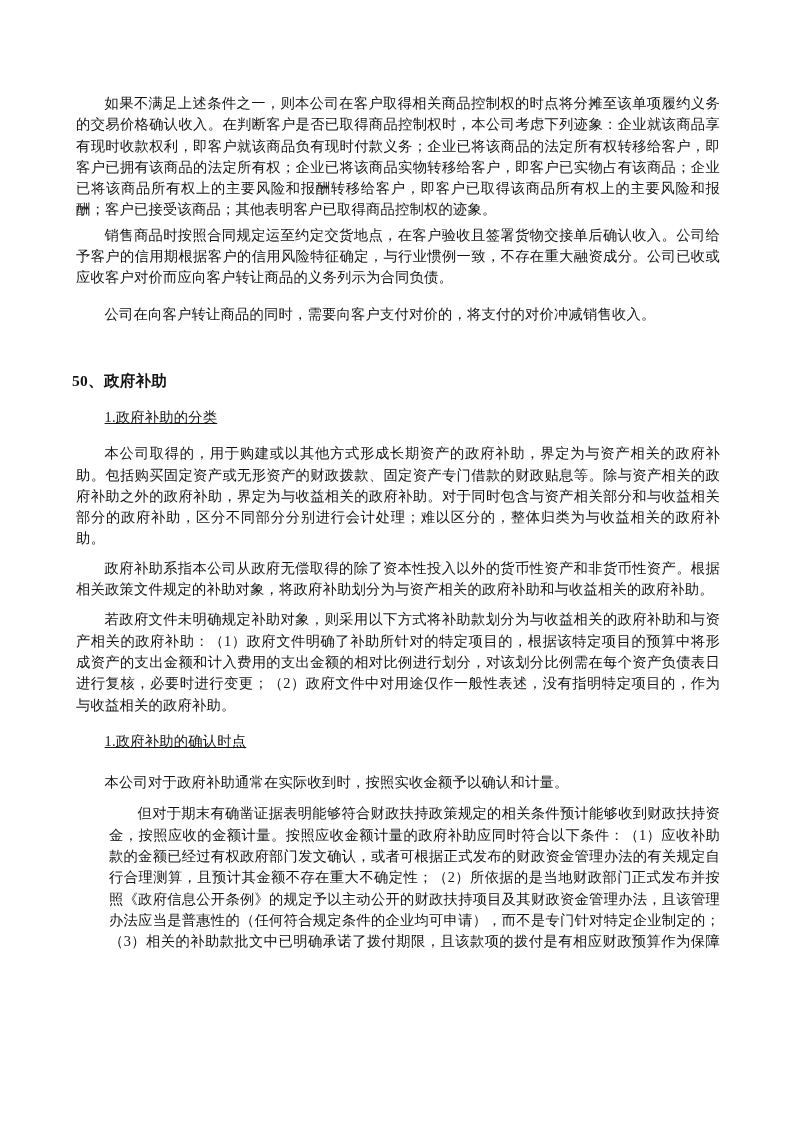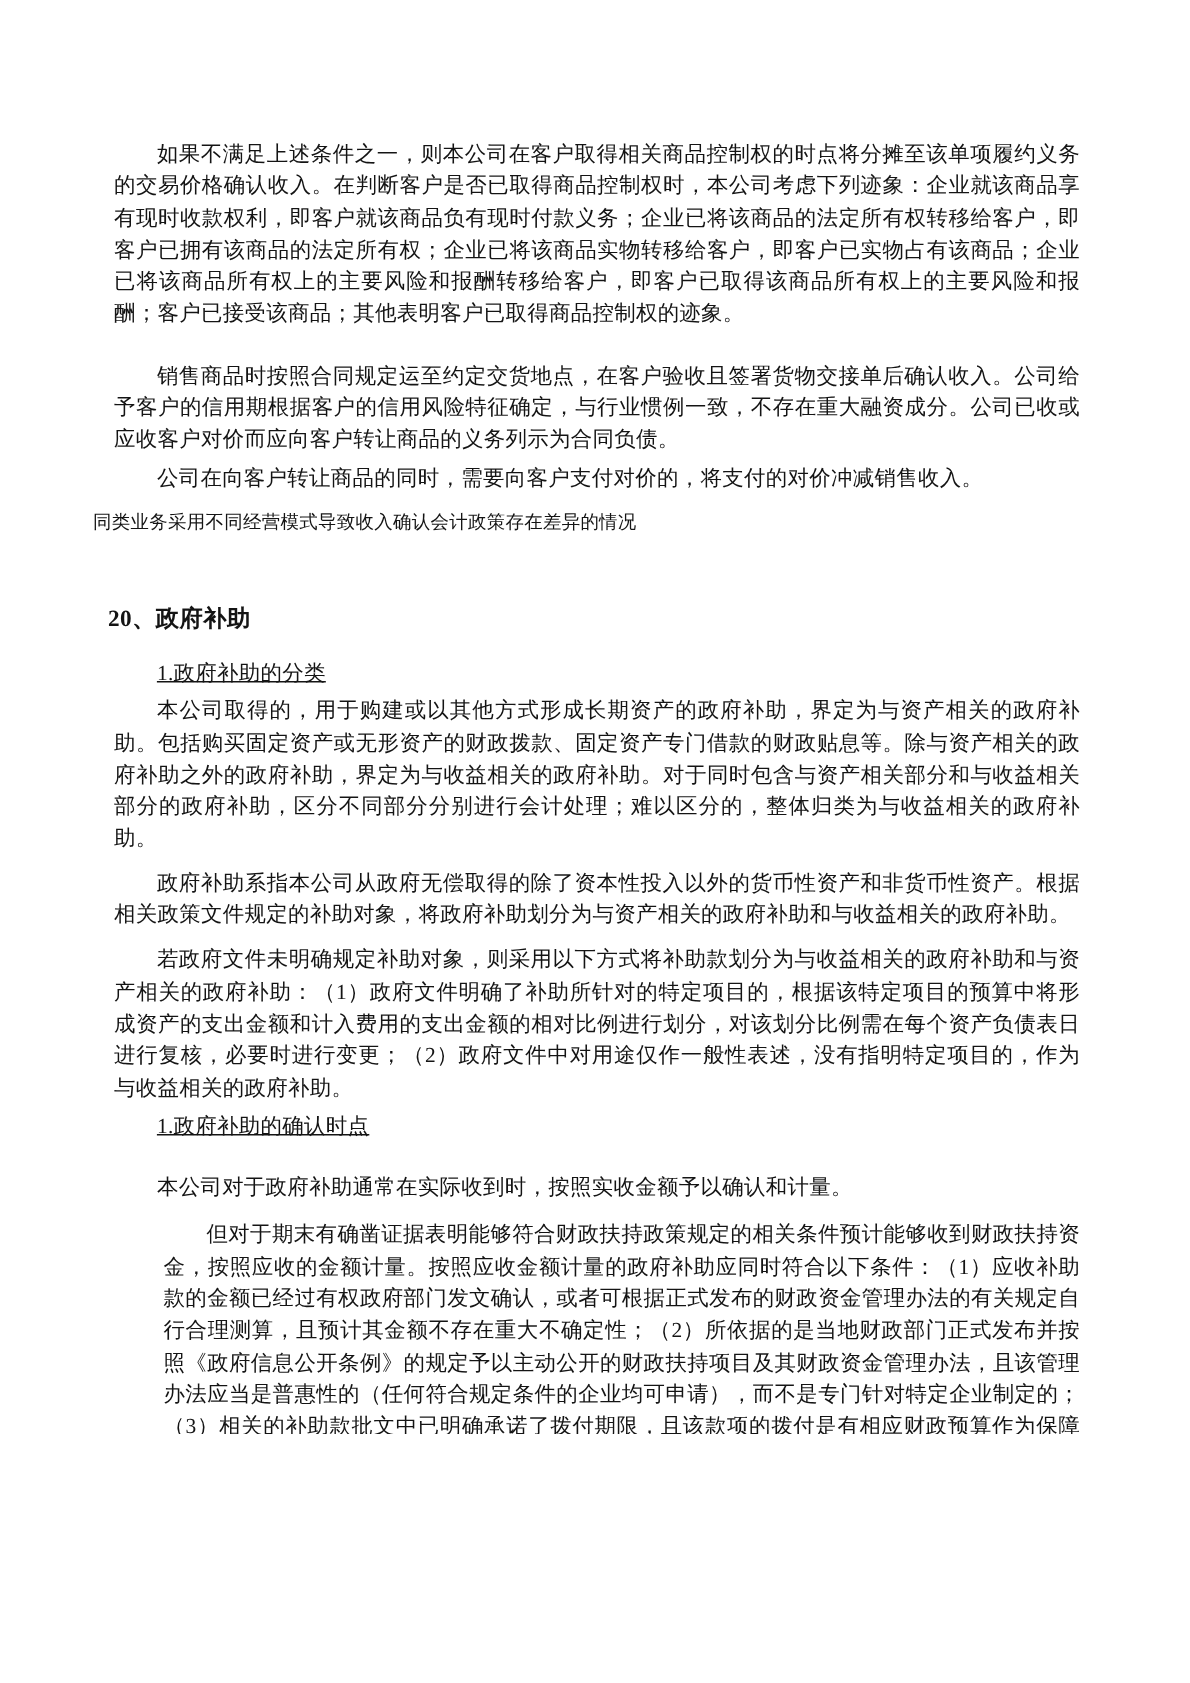--- a/index.html
+++ b/index.html
@@ -43,44 +43,43 @@
     letter-spacing: 0.2px;
   }
   .section-heading {
     margin: 45px 0 0 -4px;
     font-size: 15.5px;
     line-height: 22px;
     font-weight: bold;
     text-indent: 0;
     letter-spacing: 0.3px;
   }
-  .mt12 { margin-top: 20px; }
-  .mt7  { margin-top: 4px; }
+  .mt12 { margin-top: 4px; }
+  .mt7  { margin-top: 15px; }
   .mt15 { margin-top: 15px; }
   .mt8  { margin-top: 8px; }
   .mt9  { margin-top: 9px; }
   .mt5  { margin-top: 20px; }
   .mt10 { margin-top: 10px; margin-left: 33px; }
   .mt1  { margin-top: 1px; }
 </style>
 </head>
 <body>
 
 <div class="page">
   <div class="doc">
 
     <p class="para">如果不满足上述条件之一，则本公司在客户取得相关商品控制权的时点将分摊至该单项履约义务的交易价格确认收入。在判断客户是否已取得商品控制权时，本公司考虑下列迹象：企业就该商品享有现时收款权利，即客户就该商品负有现时付款义务；企业已将该商品的法定所有权转移给客户，即客户已拥有该商品的法定所有权；企业已将该商品实物转移给客户，即客户已实物占有该商品；企业已将该商品所有权上的主要风险和报酬转移给客户，即客户已取得该商品所有权上的主要风险和报酬；客户已接受该商品；其他表明客户已取得商品控制权的迹象。</p>
 
     <p class="para mt12">销售商品时按照合同规定运至约定交货地点，在客户验收且签署货物交接单后确认收入。公司给予客户的信用期根据客户的信用风险特征确定，与行业惯例一致，不存在重大融资成分。公司已收或应收客户对价而应向客户转让商品的义务列示为合同负债。</p>
 
     <p class="para mt7">公司在向客户转让商品的同时，需要向客户支付对价的，将支付的对价冲减销售收入。</p>
 
-    <p class="note">同类业务采用不同经营模式导致收入确认会计政策存在差异的情况</p>
 
-    <p class="section-heading">20、政府补助</p>
+    <p class="section-heading">50、政府补助</p>
 
     <p class="subhead mt15">1.政府补助的分类</p>
 
     <p class="para mt7">本公司取得的，用于购建或以其他方式形成长期资产的政府补助，界定为与资产相关的政府补助。包括购买固定资产或无形资产的财政拨款、固定资产专门借款的财政贴息等。除与资产相关的政府补助之外的政府补助，界定为与收益相关的政府补助。对于同时包含与资产相关部分和与收益相关部分的政府补助，区分不同部分分别进行会计处理；难以区分的，整体归类为与收益相关的政府补助。</p>
 
     <p class="para mt8">政府补助系指本公司从政府无偿取得的除了资本性投入以外的货币性资产和非货币性资产。根据相关政策文件规定的补助对象，将政府补助划分为与资产相关的政府补助和与收益相关的政府补助。</p>
 
     <p class="para mt9">若政府文件未明确规定补助对象，则采用以下方式将补助款划分为与收益相关的政府补助和与资产相关的政府补助：（1）政府文件明确了补助所针对的特定项目的，根据该特定项目的预算中将形成资产的支出金额和计入费用的支出金额的相对比例进行划分，对该划分比例需在每个资产负债表日进行复核，必要时进行变更；（2）政府文件中对用途仅作一般性表述，没有指明特定项目的，作为与收益相关的政府补助。</p>
 
     <p class="subhead mt7">1.政府补助的确认时点</p>

